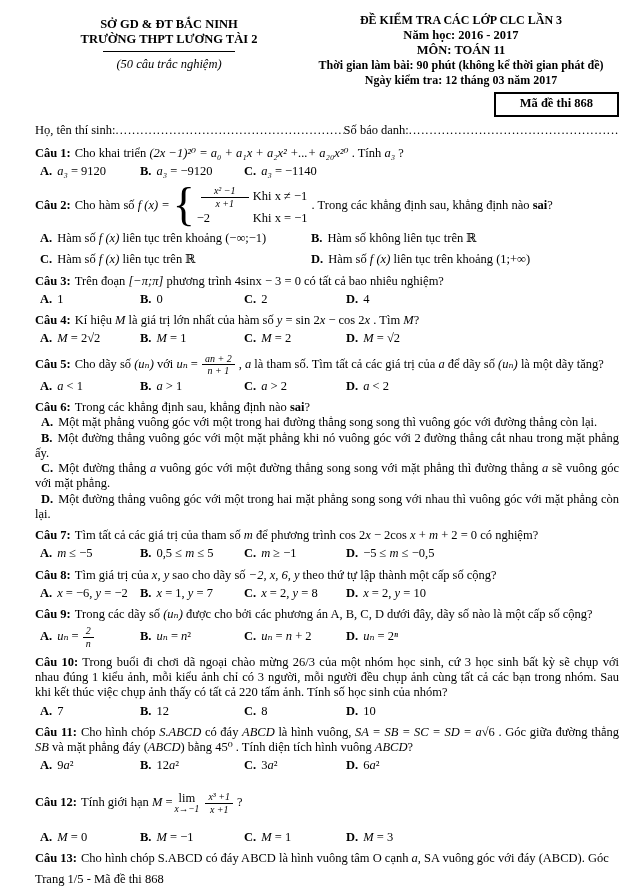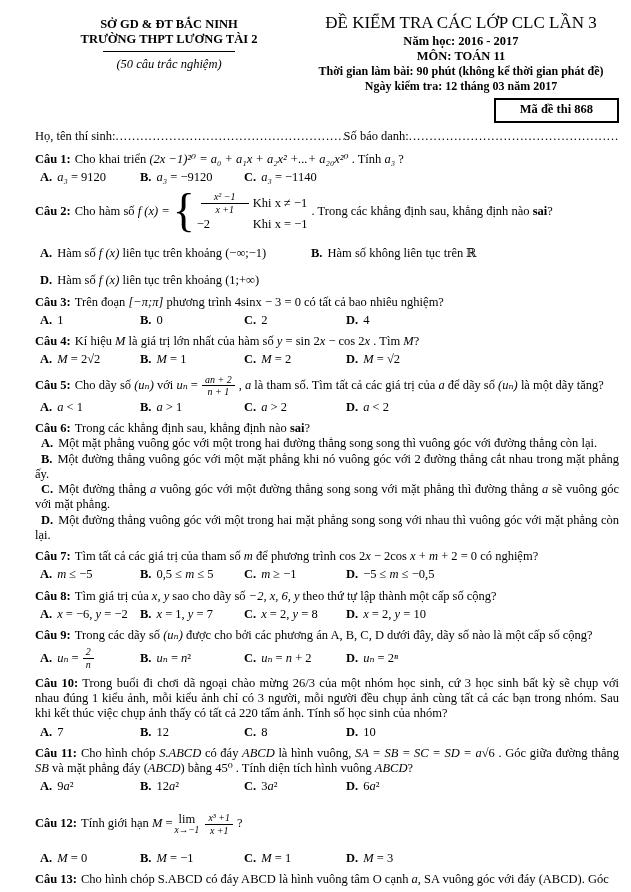--- a/index.html
+++ b/index.html
@@ -11,36 +11,36 @@
   }
   .mi{font-style:italic}
   .bd{font-weight:bold}
   
   .header{display:flex}
   .h-left{width:268px;text-align:center;padding-top:4px}
   .h-left .l1,.h-left .l2{font-weight:bold}
   .rule{width:132px;border-bottom:1.4px solid #000;margin:3px auto 5px}
   .h-left .l3{font-style:italic;margin-top:3px}
   .h-right{flex:1;text-align:center}
-  .h-right .r1{font-weight:normal;font-size:17px}
+  .h-right .r1{font-weight:bold;font-size:12px}
   .h-right .r2,.h-right .r3{font-weight:bold}
   .h-right .r4,.h-right .r5{font-weight:bold;font-size:12px}
   .code-row{text-align:right;margin:5px 0 6px}
   .code-box{display:inline-block;border:2px solid #000;padding:2px 24px 3px;font-weight:bold}
   .student{display:flex;align-items:flex-end;white-space:nowrap;overflow:hidden;margin:0 0 8px}
   .dots{display:inline-block;overflow:hidden;letter-spacing:1px}
   .dots1{width:228px}
   .dots2{flex:1}
   
   .q{margin-bottom:6px}
   .ql{font-weight:bold;margin-right:4px}
   .stem{}
   .qpara{text-align:justify}
   .opts{display:grid;grid-template-columns:100px 104px 102px auto;padding-left:5px;margin-top:3px;align-items:center}
-  .opts2{display:grid;grid-template-columns:271px auto;row-gap:12px;padding-left:5px;margin-top:14px}
+  .opts2{display:grid;grid-template-columns:271px auto;row-gap:6px;padding-left:5px;margin-top:5px}
   .ol{font-weight:bold;margin-right:5px}
   .opt{white-space:nowrap}
   .optflex{display:inline-flex;align-items:center;white-space:nowrap}
   .q6opt{margin:0;text-indent:6px;text-align:justify}
   
   .flexline{display:flex;align-items:center;white-space:nowrap}
   .frac{display:inline-flex;flex-direction:column;text-align:center;margin:0 4px;line-height:1.12;font-size:10px}
   .frac .num{border-bottom:1px solid #000;padding:0 3px}
   .frac .den{padding:0 3px}
   .piecewise{display:inline-flex;align-items:center;margin-left:3px}
@@ -109,20 +109,21 @@
           <span>−2</span>
           <span class="cond">Khi x = −1</span>
         </span>
       </span>
     </span>
     <span class="postline"><span>. Trong các khẳng định sau, khẳng định nào </span><span class="bd">sai</span><span>?</span></span>
   </div>
   <div class="opts2">
     <span><span class="ol">A.</span><span><span>Hàm số </span><span class="mi">f (x)</span><span> liên tục trên khoảng (−∞;−1)</span></span></span>
     <span><span class="ol">B.</span><span><span>Hàm số không liên tục trên ℝ</span></span></span>
+    <span><span class="ol">C.</span><span><span>Hàm số </span><span class="mi">f (x)</span><span> liên tục trên ℝ</span></span></span>
     <span><span class="ol">D.</span><span><span>Hàm số </span><span class="mi">f (x)</span><span> liên tục trên khoảng (1;+∞)</span></span></span>
   </div>
 </div>
 
 <div class="q">
   <div class="stem"><span class="ql">Câu 3:</span><span><span>Trên đoạn </span><span class="mi">[−π;π]</span><span> phương trình 4sinx − 3 = 0 có tất cả bao nhiêu nghiệm?</span></span></div>
   <div class="opts">
     <span class="opt"><span class="ol">A.</span><span><span>1</span></span></span>
     <span class="opt"><span class="ol">B.</span><span><span>0</span></span></span>
     <span class="opt"><span class="ol">C.</span><span><span>2</span></span></span>

